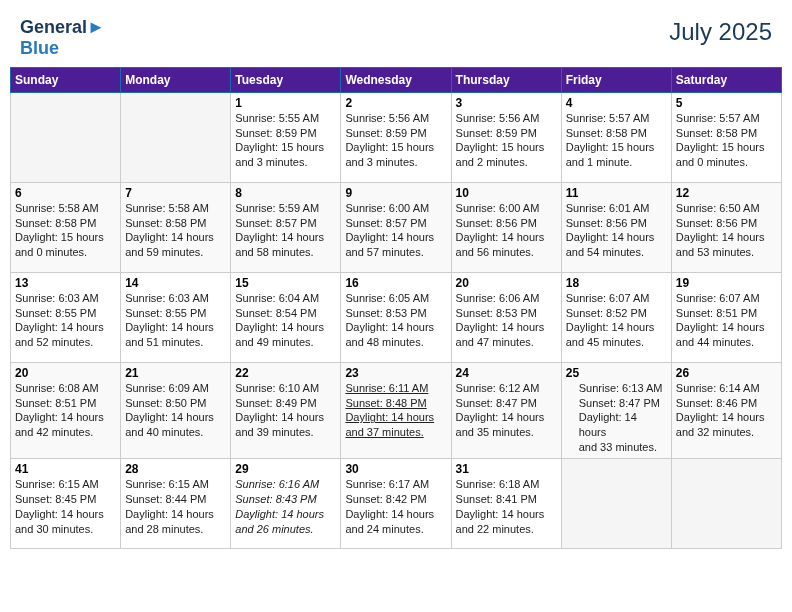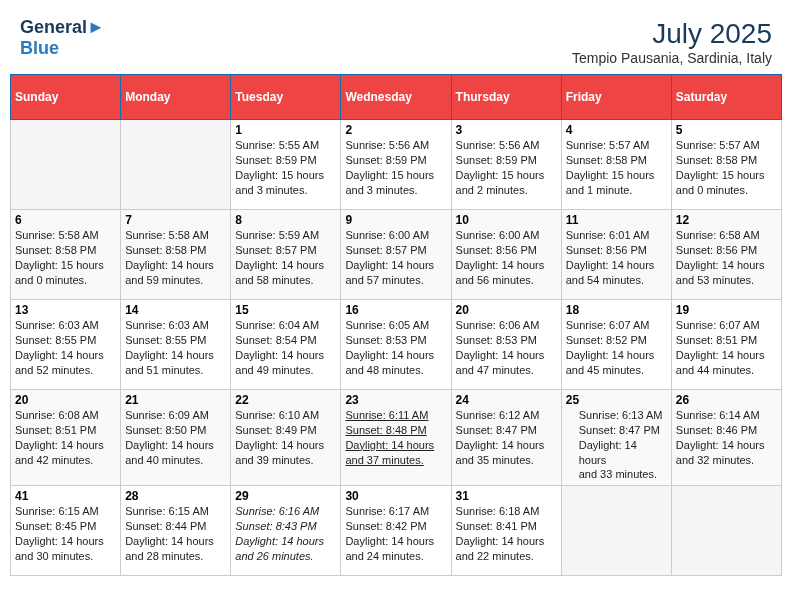--- a/index.html
+++ b/index.html
@@ -26,39 +26,39 @@
       color: #1a3a5c;
       line-height: 1.1;
     }
     .logo-text span {
       color: #2a7abf;
     }
     .title-section {
       text-align: right;
     }
     .month-title {
-      font-size: 28px;
+      font-size: 24px;
       color: #1a3a5c;
       font-weight: normal;
     }
     .location {
       font-size: 14px;
       color: #333;
     }
     .calendar {
       width: 100%;
       border-collapse: collapse;
       margin-top: 4px;
     }
     .calendar th {
-      background-color: #ef4444;
+      background-color: #4c1d95;
       color: #fff;
       font-size: 12px;
       font-weight: bold;
-      padding: 15px 4px;
+      padding: 5px 4px;
       text-align: left;
       border: 1px solid #1a6aaf;
     }
     .calendar td {
       border: 1px solid #ccc;
       vertical-align: top;
       padding: 3px 4px;
       width: 110px;
       min-height: 80px;
       height: 90px;
@@ -95,21 +95,20 @@
       <div style="display:flex;align-items:center;">
         <span class="logo-text">
           General<span>►</span>
         </span>
       </div>
       <div style="font-size:18px;font-weight:bold;color:#2a7abf;">Blue</div>
     </div>
   </div>
   <div class="title-section">
     <div class="month-title">July 2025</div>
-    <div class="location">Tempio Pausania, Sardinia, Italy</div>
   </div>
 </div>
 
 <table class="calendar">
   <thead>
     <tr>
     <th>Sunday</th>
         <th>Monday</th>
         <th>Tuesday</th>
         <th>Wednesday</th>
@@ -196,21 +195,21 @@
         </td>
         <td>
           <span class="day-number">11</span>
           <div class="day-info" style="white-space: pre-line;">Sunrise: 6:01 AM
 Sunset: 8:56 PM
 Daylight: 14 hours
 and 54 minutes.</div>
         </td>
         <td>
           <span class="day-number">12</span>
-          <div class="day-info" style="white-space: pre-line;">Sunrise: 6:58 AM
+          <div class="day-info" style="white-space: pre-line;">Sunrise: 6:50 AM
 Sunset: 8:56 PM
 Daylight: 14 hours
 and 53 minutes.</div>
         </td>
       </tr>
       <tr>
         <td>
           <span class="day-number">13</span>
           <div class="day-info" style="white-space: pre-line;">Sunrise: 6:03 AM
 Sunset: 8:55 PM

